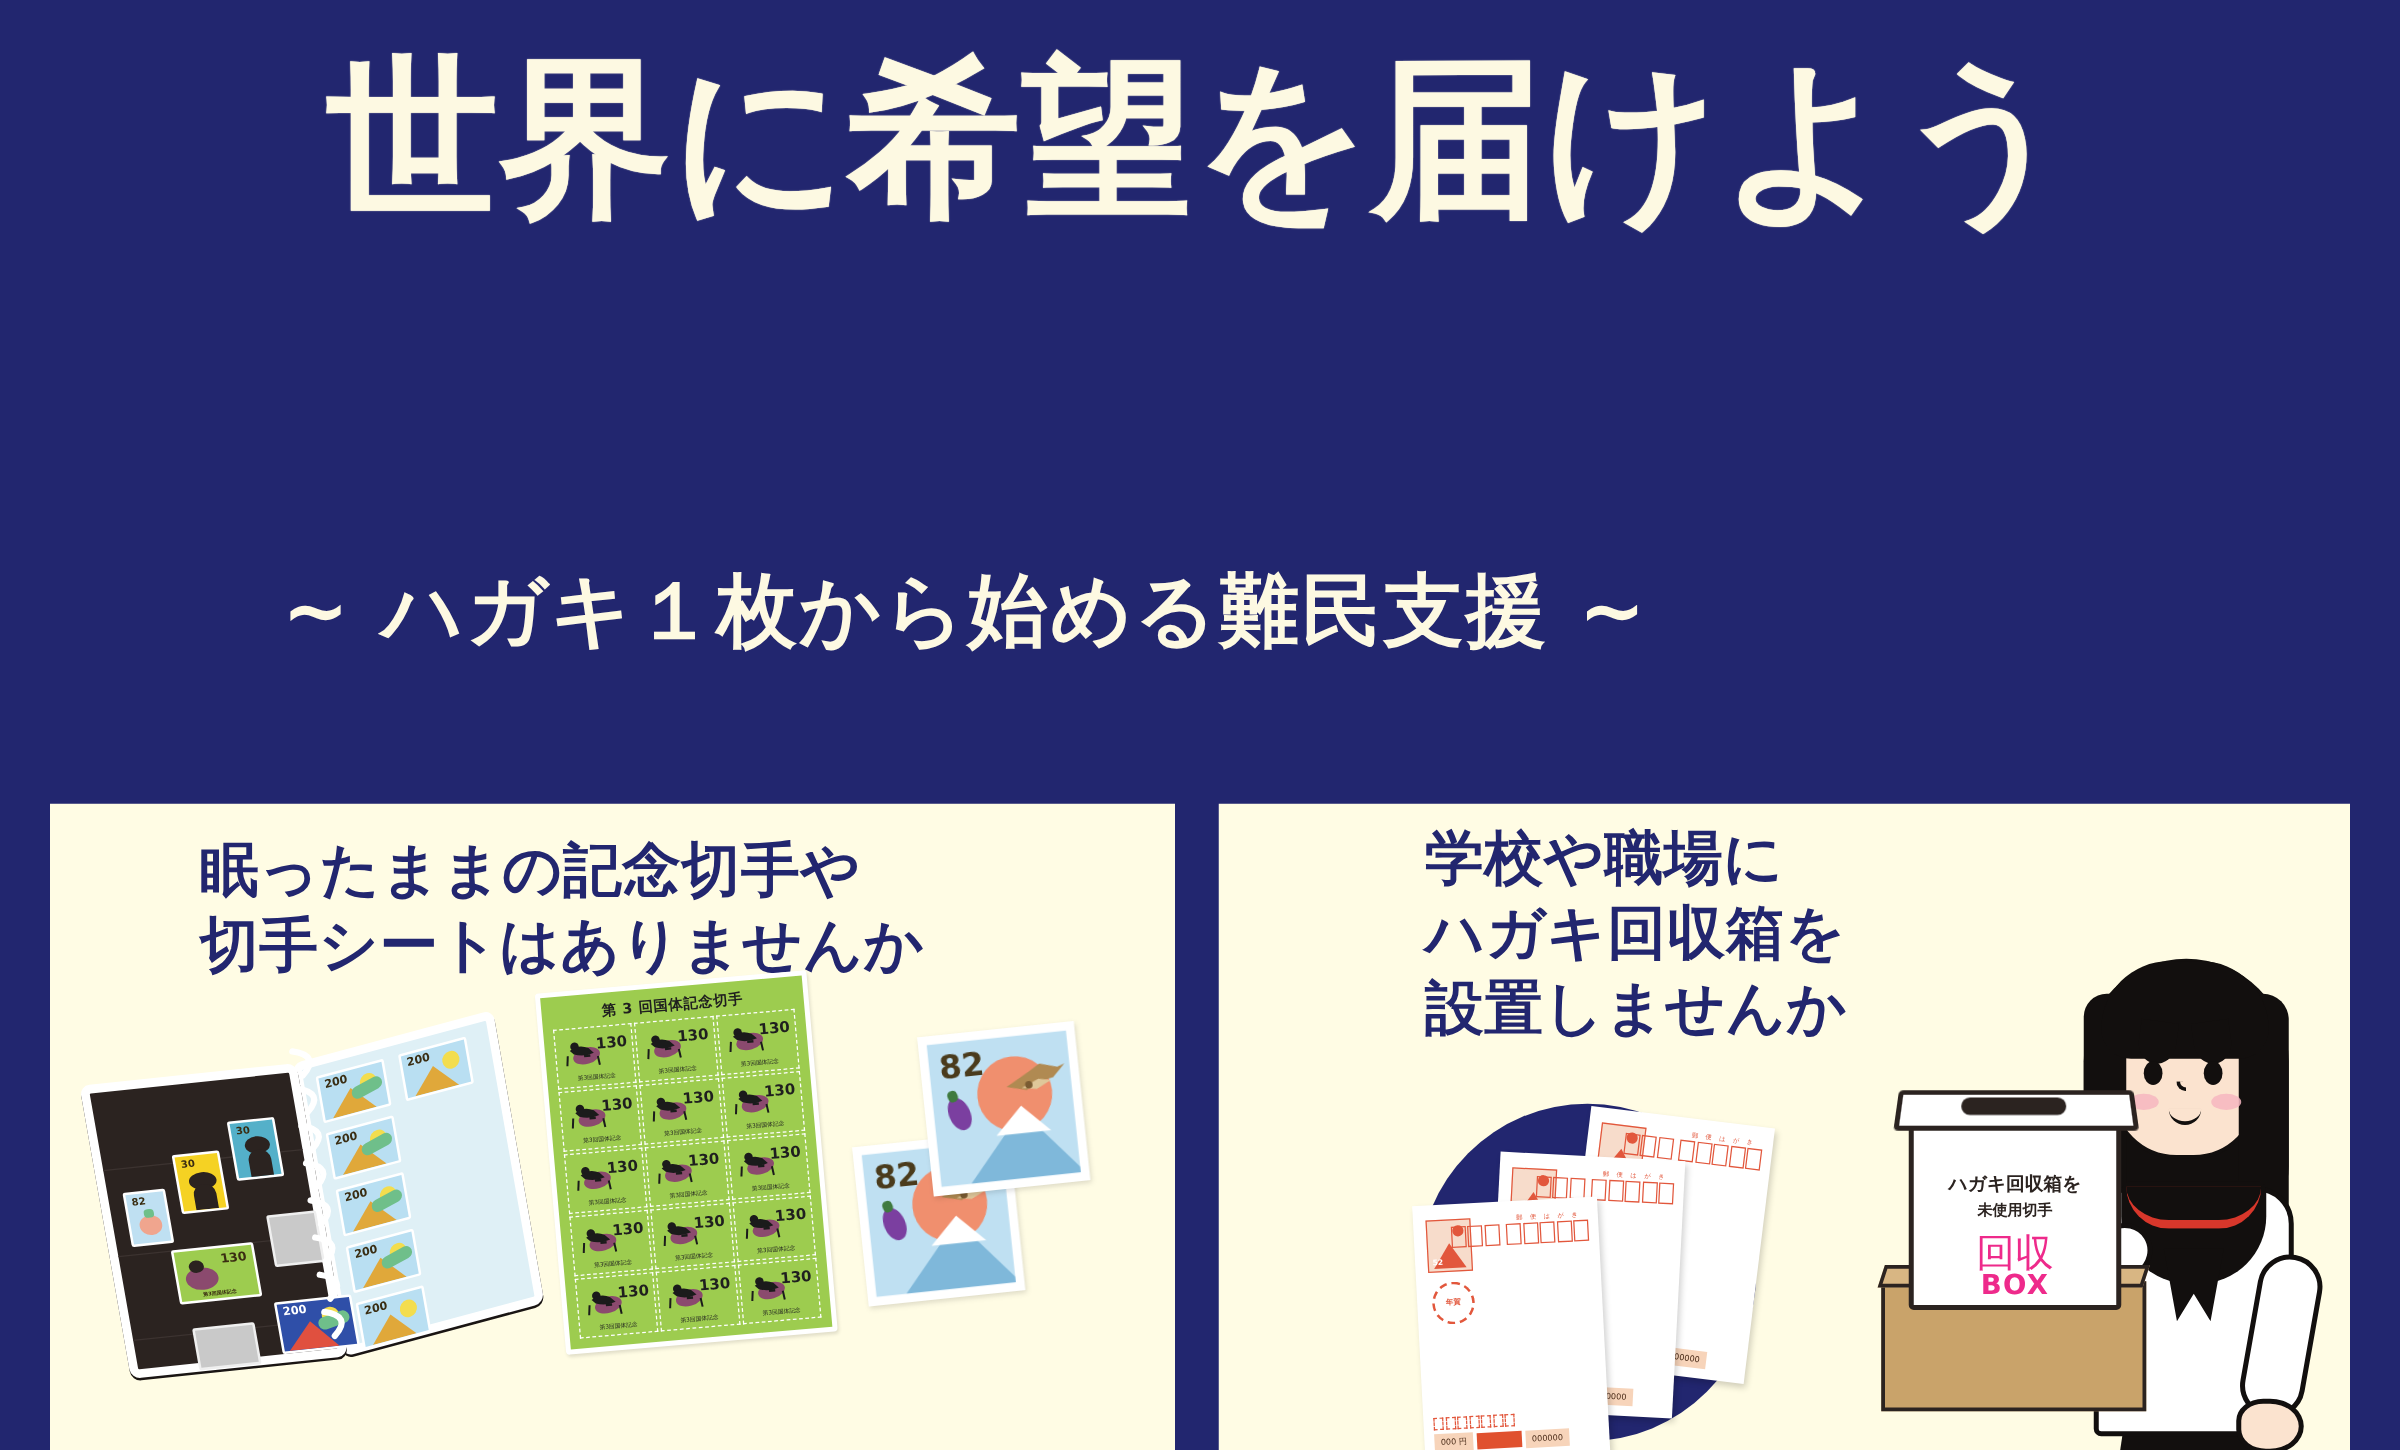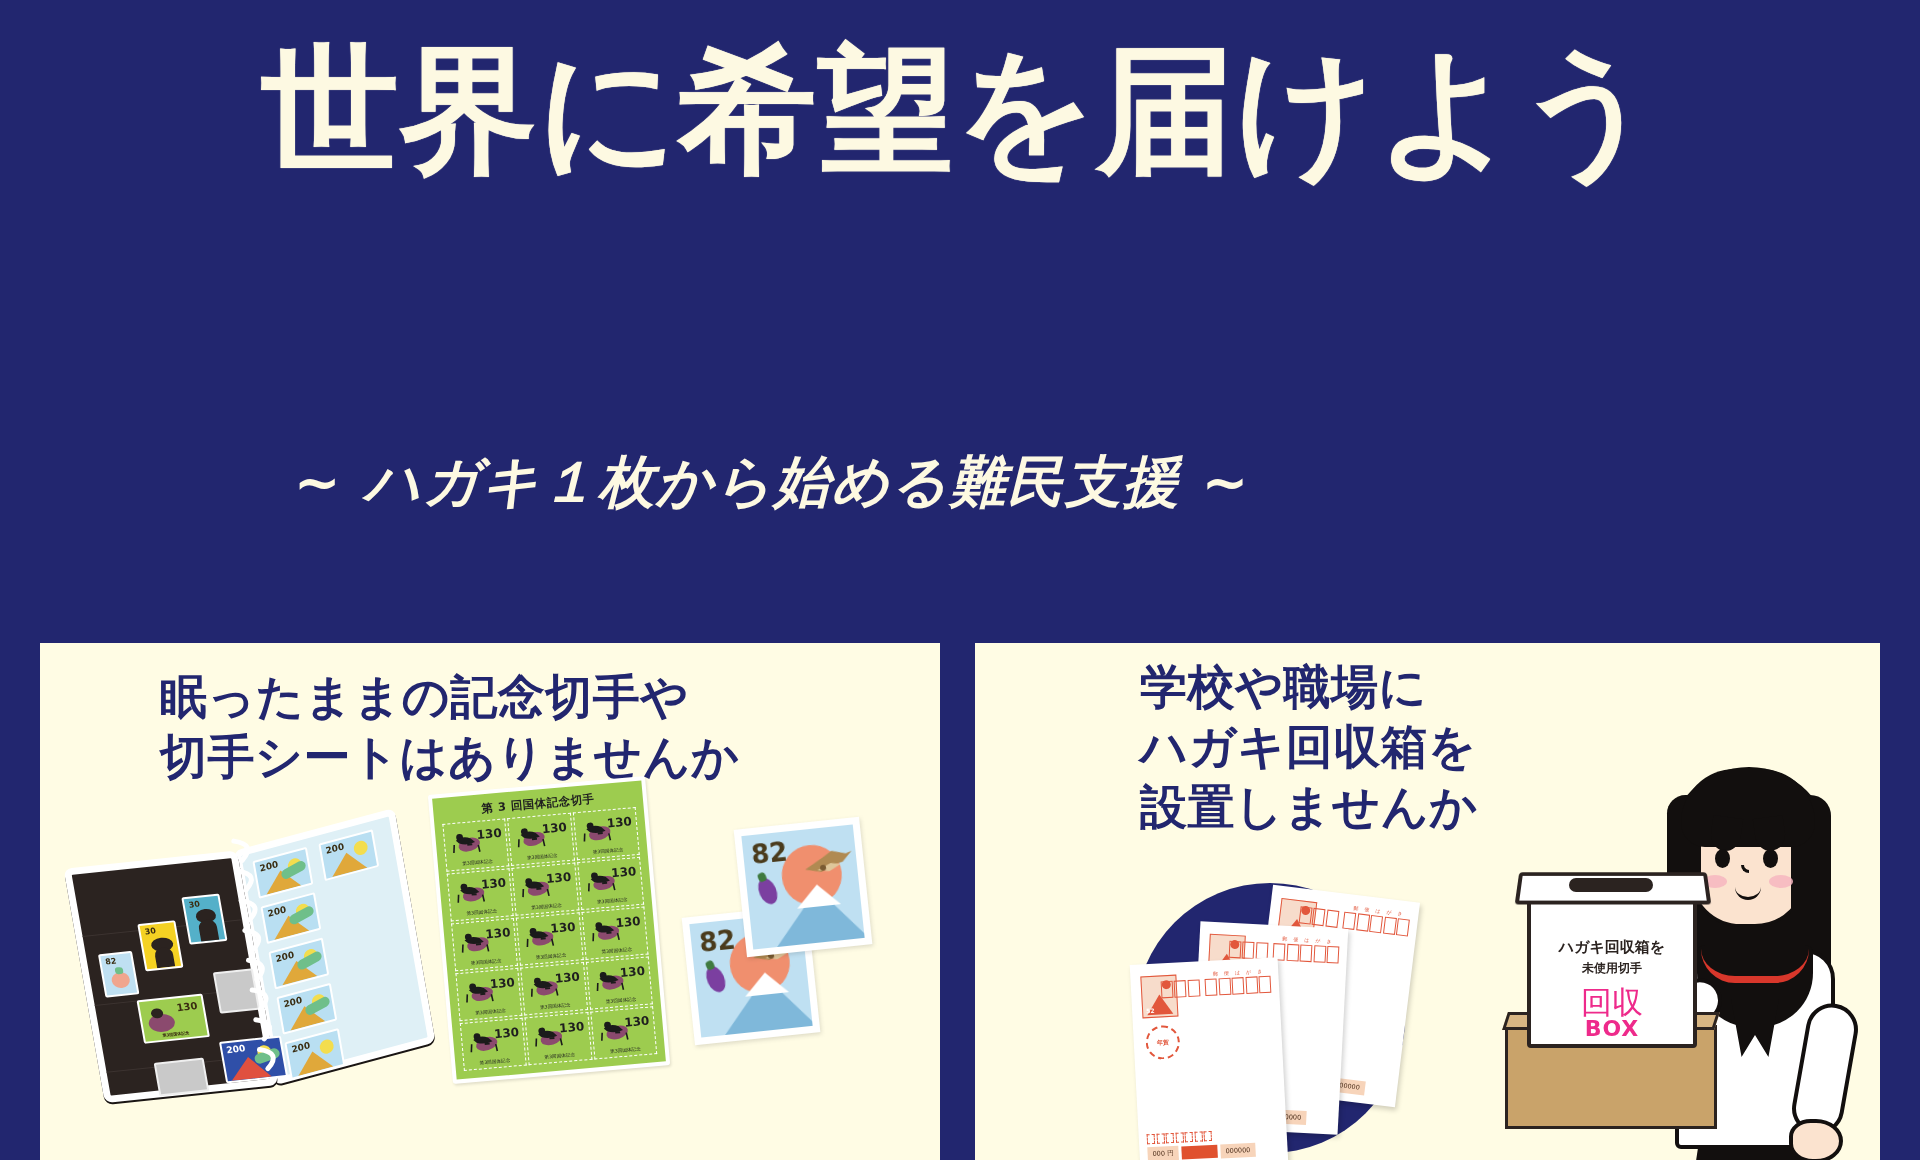--- a/index.html
+++ b/index.html
@@ -28,25 +28,24 @@
     text-shadow: 0 0 1px #FDF9E2;
   }
   .headline .l1 { font-size: 138px; display:block; }
   .headline .l2 { font-size: 138px; display:block; margin-top: 8px; }
   .subtitle {
     position: absolute;
     left: 0; top: 445px;
     width: 1544px;
     text-align: center;
     color: #FDF9E2;
-    font-size: 56px;
+    font-size: 64px;
     font-weight: 700;
     letter-spacing: 0.03em;
     white-space: nowrap;
-    font-style: italic;
   }
 
   
   .panel {
     position: absolute;
     top: 604px;
     height: 527px;
     background: #FFFCE4;
     overflow: hidden;
     margin-top: 39px;

